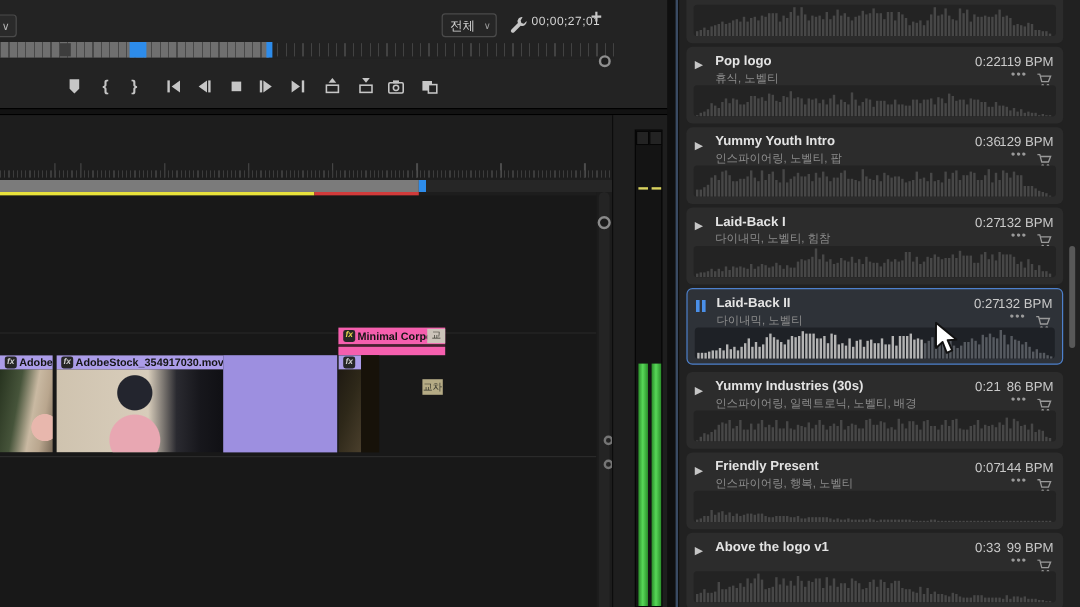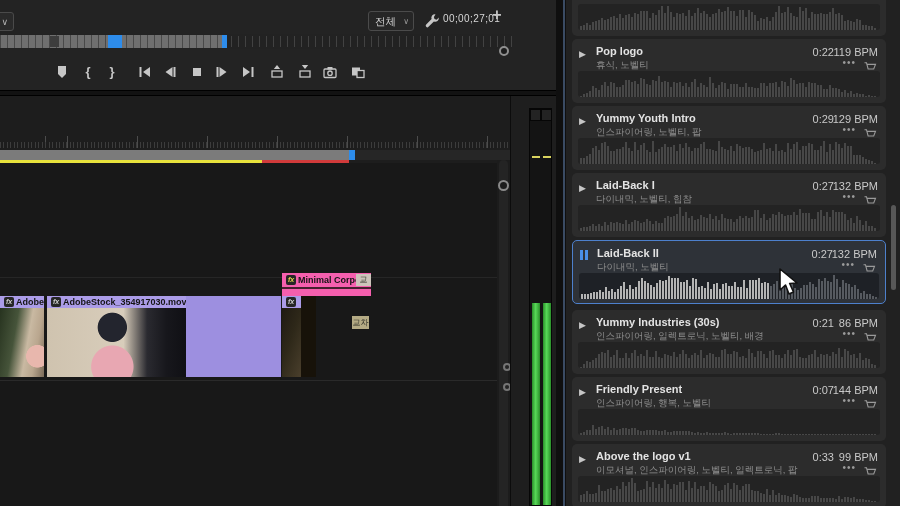--- a/index.html
+++ b/index.html
@@ -535,21 +535,21 @@
             <span class="wbar" style="height: 1px;"></span>
             <span class="wbar" style="height: 2px;"></span>
             <span class="wbar" style="height: 1px;"></span>
             <span class="wbar" style="height: 1px;"></span>
           </div>
   </div>
         <div class="card" style="top: 106px;">
     <span class="playbtn">▶</span>
     <span class="title">Yummy Youth Intro</span>
     <span class="tags">인스파이어링, 노벨티, 팝</span>
-    <span class="dur">0:29</span>
+    <span class="dur">0:36</span>
     <span class="bpm">129 BPM</span>
     <span class="dots">•••</span>
     <span class="cart">
       <svg width="13" height="12" viewBox="0 0 13 12">
         <path d="M0.5 0.8 h2 l1.6 6.2 h5.6 l1.8 -4.6 h-8.4" fill="none" stroke="#9a9a9a" stroke-width="1.1"></path>
         <circle cx="4.9" cy="10" r="1.1" fill="#9a9a9a"></circle>
         <circle cx="9.3" cy="10" r="1.1" fill="#9a9a9a"></circle>
       </svg>
     </span>
     <div class="wave">
@@ -1114,21 +1114,20 @@
             <span class="wbar" style="height: 1px;"></span>
             <span class="wbar" style="height: 1px;"></span>
             <span class="wbar" style="height: 1px;"></span>
             <span class="wbar" style="height: 1px;"></span>
             <span class="wbar" style="height: 1px;"></span>
           </div>
   </div>
         <div class="card" style="top: 444px;">
     <span class="playbtn">▶</span>
     <span class="title">Above the logo v1</span>
-    <span class="tags">이모셔널, 인스파이어링, 노벨티, 일렉트로닉, 팝</span>
     <span class="dur">0:33</span>
     <span class="bpm">99 BPM</span>
     <span class="dots">•••</span>
     <span class="cart">
       <svg width="13" height="12" viewBox="0 0 13 12">
         <path d="M0.5 0.8 h2 l1.6 6.2 h5.6 l1.8 -4.6 h-8.4" fill="none" stroke="#9a9a9a" stroke-width="1.1"></path>
         <circle cx="4.9" cy="10" r="1.1" fill="#9a9a9a"></circle>
         <circle cx="9.3" cy="10" r="1.1" fill="#9a9a9a"></circle>
       </svg>
     </span>

